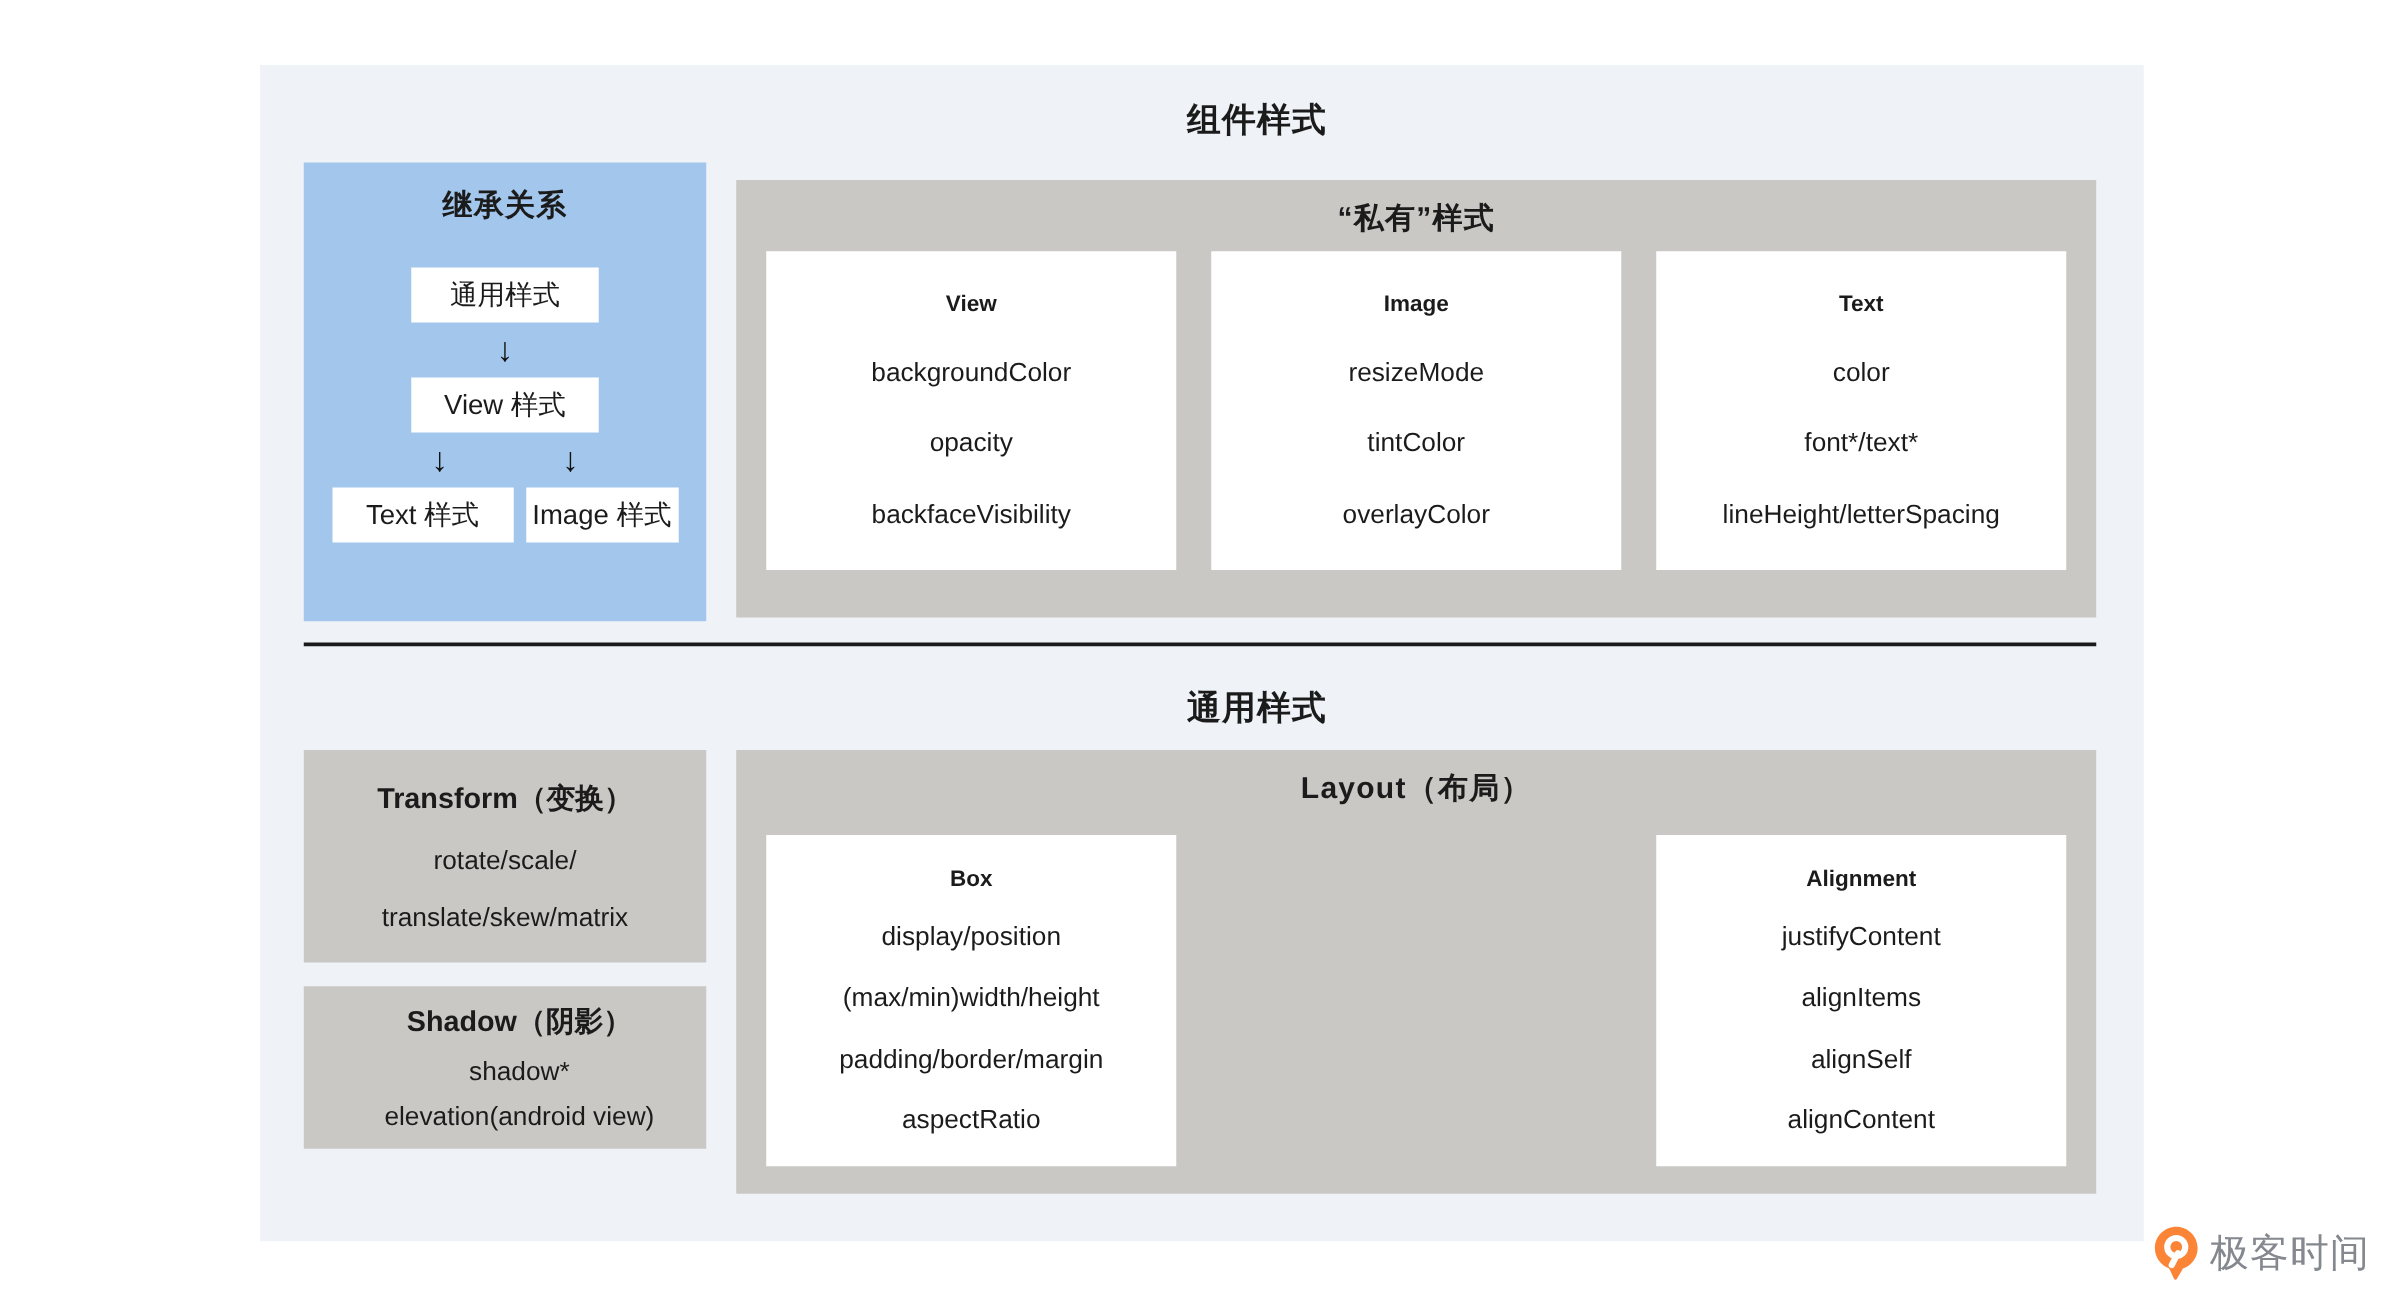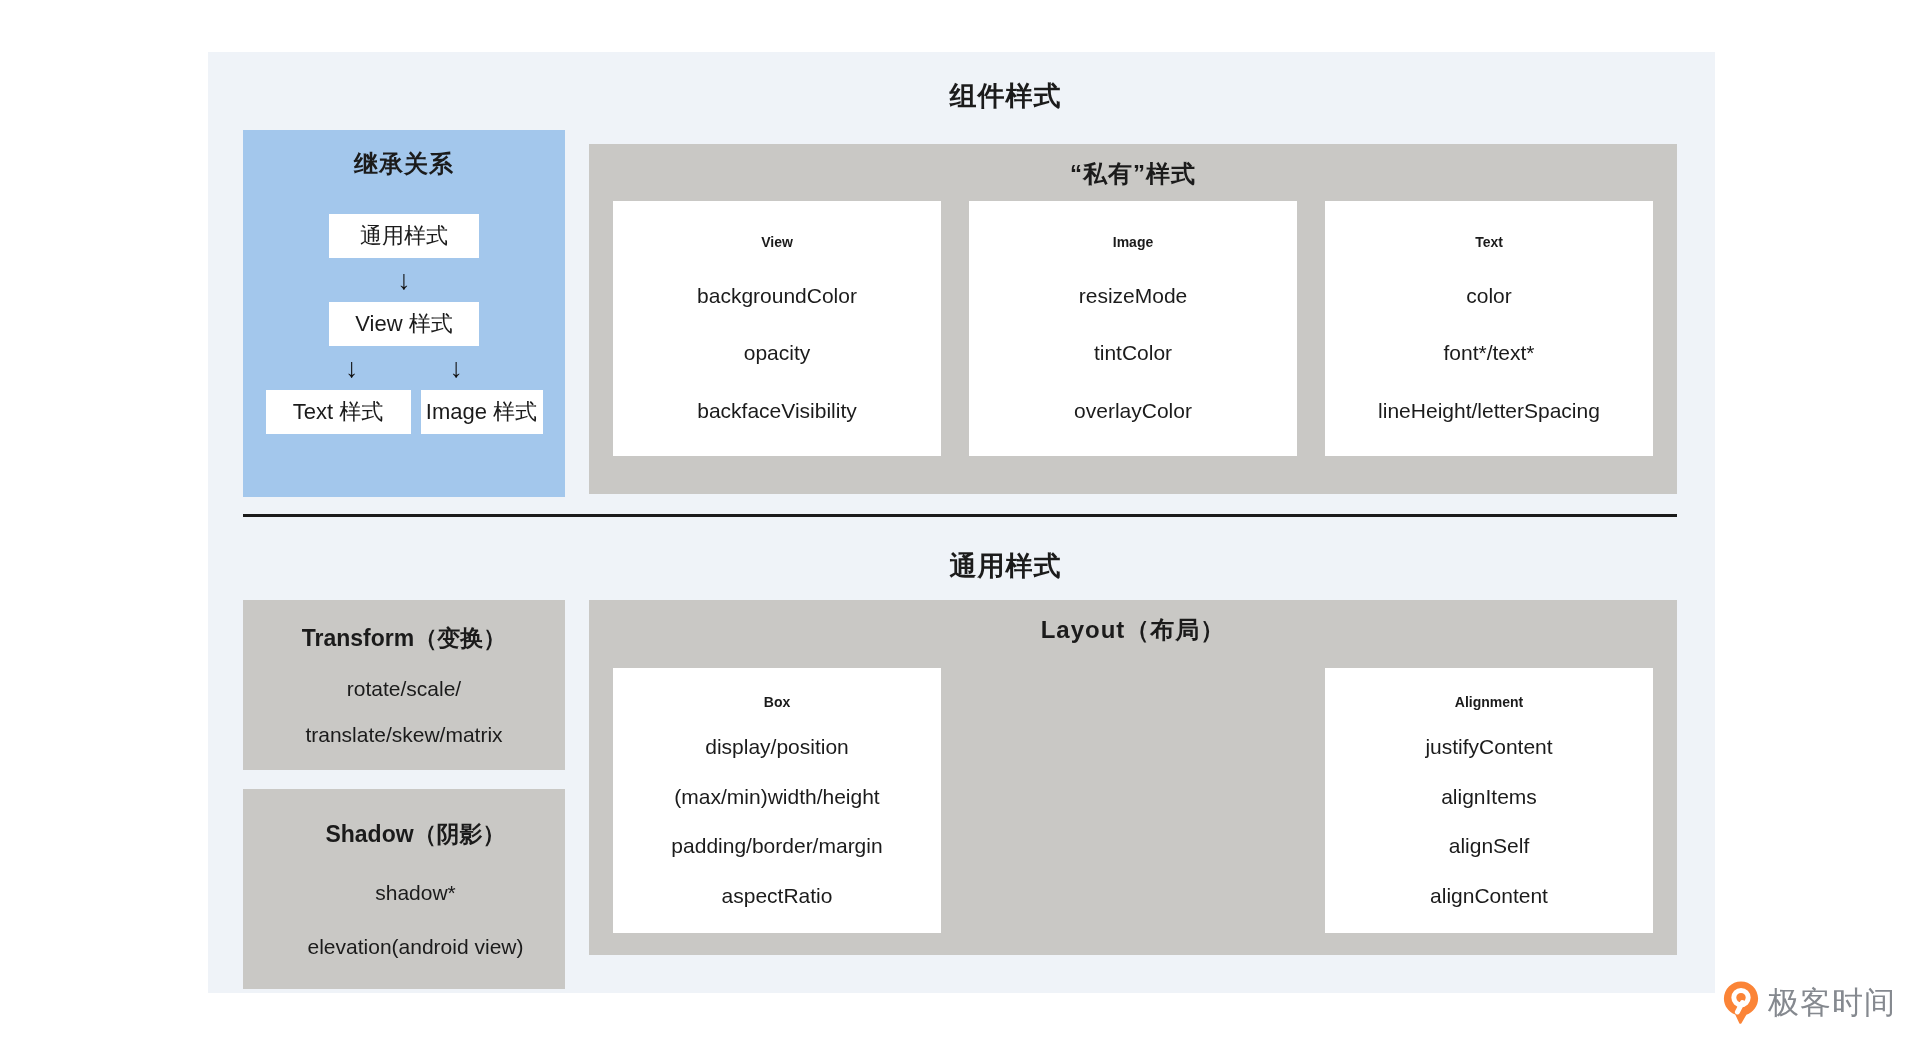--- a/index.html
+++ b/index.html
@@ -35,27 +35,27 @@
   .layout-box { left:381px; top:548px; width:1088px; height:355px;padding-left:28px; }
 
   .cards { position:absolute; left:24px; right:24px; display:flex;
     justify-content:space-between; }
   .top-gray .cards { top:57px; }
   .layout-box .cards { top:68px; }
   .card { width:328px; background:#ffffff; display:flex; flex-direction:column;
     justify-content:space-evenly; align-items:center; }
   .top-gray .card { height:255px; }
   .layout-box .card { height:265px; }
-  .card-title { font-size:14px; font-weight:700; }
+  .card-title { font-size:18px; font-weight:700; }
   .card-line { font-size:21px; }
 
   
   .transform-box { left:35px; top:548px; width:322px; height:170px;
     display:flex; flex-direction:column; justify-content:space-evenly; align-items:center; }
-  .shadow-box { left:35px; top:737px; width:322px; height:200px;
+  .shadow-box { left:35px; top:737px; width:322px; height:130px;
     display:flex; flex-direction:column; justify-content:space-evenly; align-items:center;padding-left:23px; }
   .mini-title { font-size:23px; font-weight:700; }
   .mini-line { font-size:21px; }
 
   .divider { position:absolute; left:35px; top:462px; width:1434px; height:3px;
     background:#1a1a1a; }
 
   
   .logo { position:absolute; left:1723px; top:980px; display:flex;
     align-items:center; gap:9px; }

